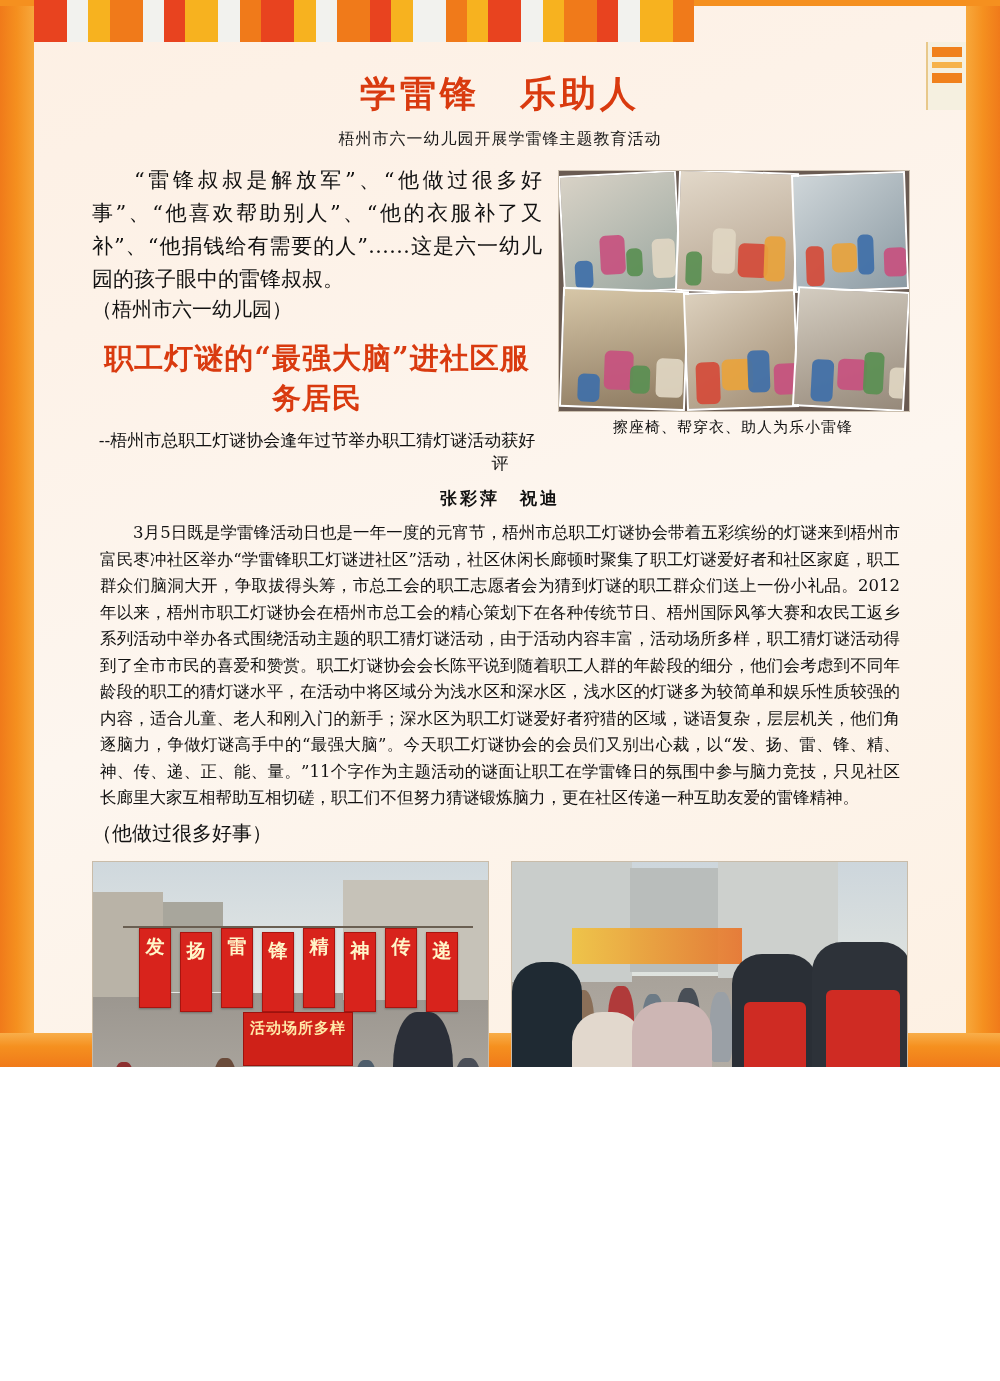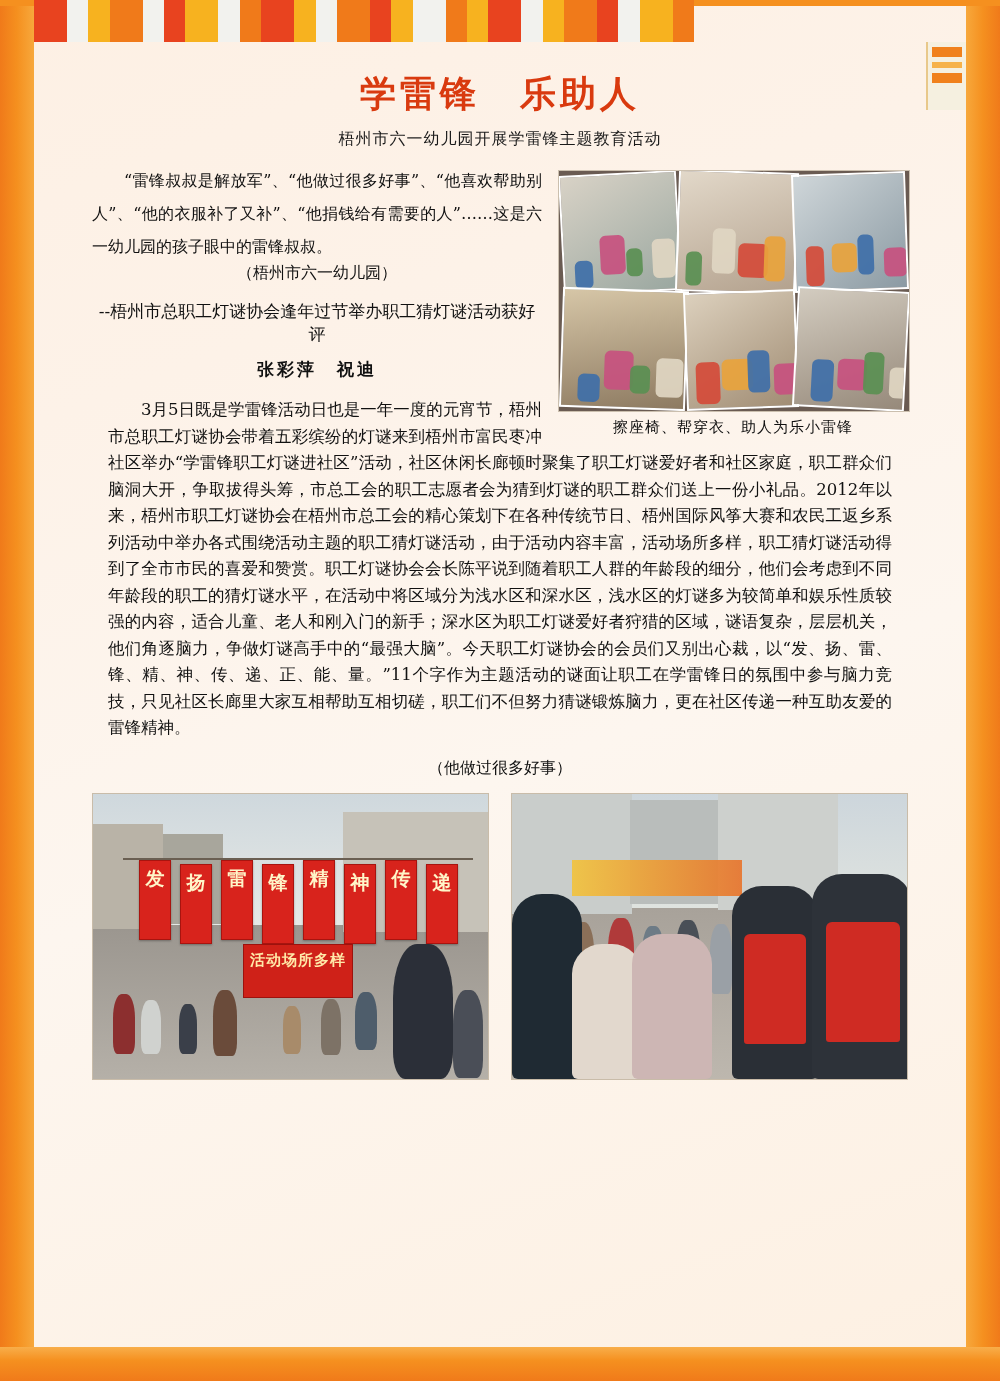--- a/index.html
+++ b/index.html
@@ -9,21 +9,21 @@
   body {
     width: 1000px;
     height: 1381px;
     font-family: "DejaVu Sans", "Liberation Sans", sans-serif;
     background: #ffffff;
     overflow: hidden;
   }
   .page {
     position: relative;
     width: 1000px;
-    height: 1381px;
+    height: 1067px;
     background: linear-gradient(160deg, #fdf0e4 0%, #fdf2e8 25%, #fdf6ef 55%, #fdf0e2 100%);
     box-sizing: border-box;
     overflow: hidden;
   }
   
   .frame-left {
     position: absolute;
     left: 0; top: 0;
     width: 34px; height: 1381px;
     background: linear-gradient(90deg, #f07a1a 0%, #f5901f 50%, #f7a83c 100%);
@@ -99,21 +99,21 @@
     text-align: center;
     font-family: "DejaVu Serif", "Liberation Serif", serif;
     font-weight: bold;
     font-size: 16px;
     letter-spacing: 6px;
     color: #111;
     margin-bottom: 14px;
   }
   .a1-body {
     font-family: "DejaVu Serif", "Liberation Serif", serif;
-    font-size: 16px;
+    font-size: 21px;
     line-height: 33px;
     color: #111;
     text-align: justify;
     text-justify: inter-ideograph;
   }
   .a1-body p { margin: 0 0 0 0; text-indent: 2em; }
 
   .photo-block {
     float: right;
     width: 350px;
@@ -138,23 +138,23 @@
   .tile {
     position: absolute;
     border: 2px solid #ffffff;
     box-sizing: border-box;
     overflow: hidden;
   }
   .a1-end {
     clear: both;
   }
   .sign-right {
-    text-align: center;
-    font-family: "DejaVu Serif", "Liberation Serif", serif;
-    font-size: 16px;
+    text-align: left;
+    font-family: "DejaVu Serif", "Liberation Serif", serif;
+    font-size: 20px;
     color: #111;
   }
 
   
   .a2 { margin-top: 16px; }
   .a2-title {
     text-align: center;
     font-family: "DejaVu Serif", "Liberation Serif", serif;
     font-weight: bold;
     font-size: 29px;
@@ -179,21 +179,21 @@
     margin-bottom: 10px;
   }
   .a2-body {
     font-family: "DejaVu Serif", "Liberation Serif", serif;
     font-size: 16.5px;
     line-height: 26.5px;
     color: #111;
     text-align: justify;
     text-justify: inter-ideograph;
   }
-  .a2-body p { margin: 16px; text-indent: 2em; }
+  .a2-body p { margin: 8px; text-indent: 2em; }
 
   .bottom-photos {
     display: flex;
     gap: 22px;
     margin-top: 14px;
   }
   .bphoto {
     position: relative;
     width: 400px;
     height: 285px;
@@ -316,20 +316,21 @@
         <div class="cap">擦座椅、帮穿衣、助人为乐小雷锋</div>
       </div>
 
       <div class="a1-body">
         <p>“雷锋叔叔是解放军”、“他做过很多好事”、“他喜欢帮助别人”、“他的衣服补了又补”、“他捐钱给有需要的人”……这是六一幼儿园的孩子眼中的雷锋叔叔。</p>
       </div>
       <div class="sign-right">（梧州市六一幼儿园）</div>
     </div>
 
     <div class="a2">
+      <div class="a2-title">职工灯谜的“最强大脑”进社区服务居民</div>
       <div class="a2-sub">--梧州市总职工灯谜协会逢年过节举办职工猜灯谜活动获好评</div>
       <div class="a2-author">张彩萍　祝迪</div>
       <div class="a2-body">
         <p>3月5日既是学雷锋活动日也是一年一度的元宵节，梧州市总职工灯谜协会带着五彩缤纷的灯谜来到梧州市富民枣冲社区举办“学雷锋职工灯谜进社区”活动，社区休闲长廊顿时聚集了职工灯谜爱好者和社区家庭，职工群众们脑洞大开，争取拔得头筹，市总工会的职工志愿者会为猜到灯谜的职工群众们送上一份小礼品。2012年以来，梧州市职工灯谜协会在梧州市总工会的精心策划下在各种传统节日、梧州国际风筝大赛和农民工返乡系列活动中举办各式围绕活动主题的职工猜灯谜活动，由于活动内容丰富，活动场所多样，职工猜灯谜活动得到了全市市民的喜爱和赞赏。职工灯谜协会会长陈平说到随着职工人群的年龄段的细分，他们会考虑到不同年龄段的职工的猜灯谜水平，在活动中将区域分为浅水区和深水区，浅水区的灯谜多为较简单和娱乐性质较强的内容，适合儿童、老人和刚入门的新手；深水区为职工灯谜爱好者狩猎的区域，谜语复杂，层层机关，他们角逐脑力，争做灯谜高手中的“最强大脑”。今天职工灯谜协会的会员们又别出心裁，以“发、扬、雷、锋、精、神、传、递、正、能、量。”11个字作为主题活动的谜面让职工在学雷锋日的氛围中参与脑力竞技，只见社区长廊里大家互相帮助互相切磋，职工们不但努力猜谜锻炼脑力，更在社区传递一种互助友爱的雷锋精神。</p>
       </div>
       <div class="sign-right">（他做过很多好事）</div>
 
       <div class="bottom-photos">
         <div class="bphoto" id="photoA">
             <div class="sky"></div>

